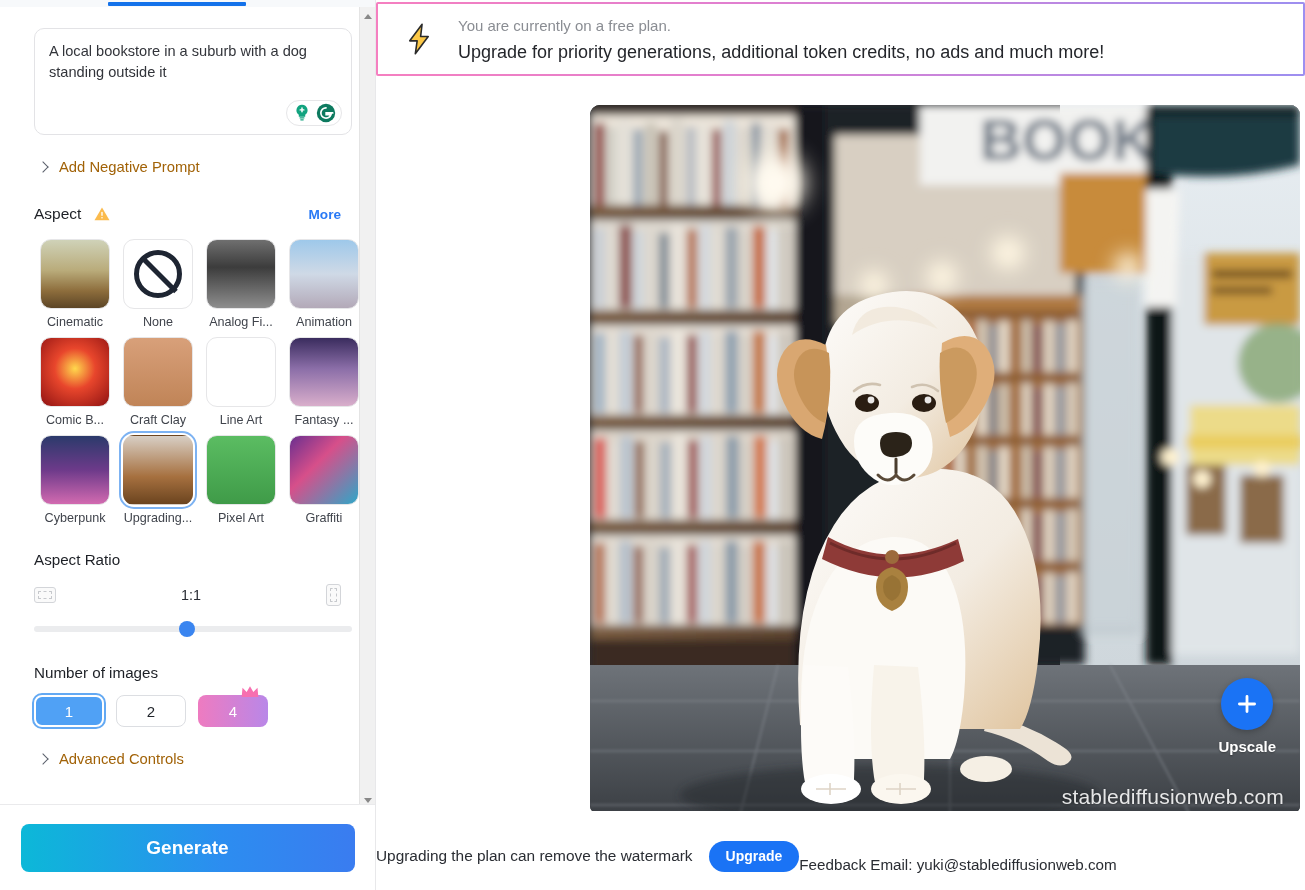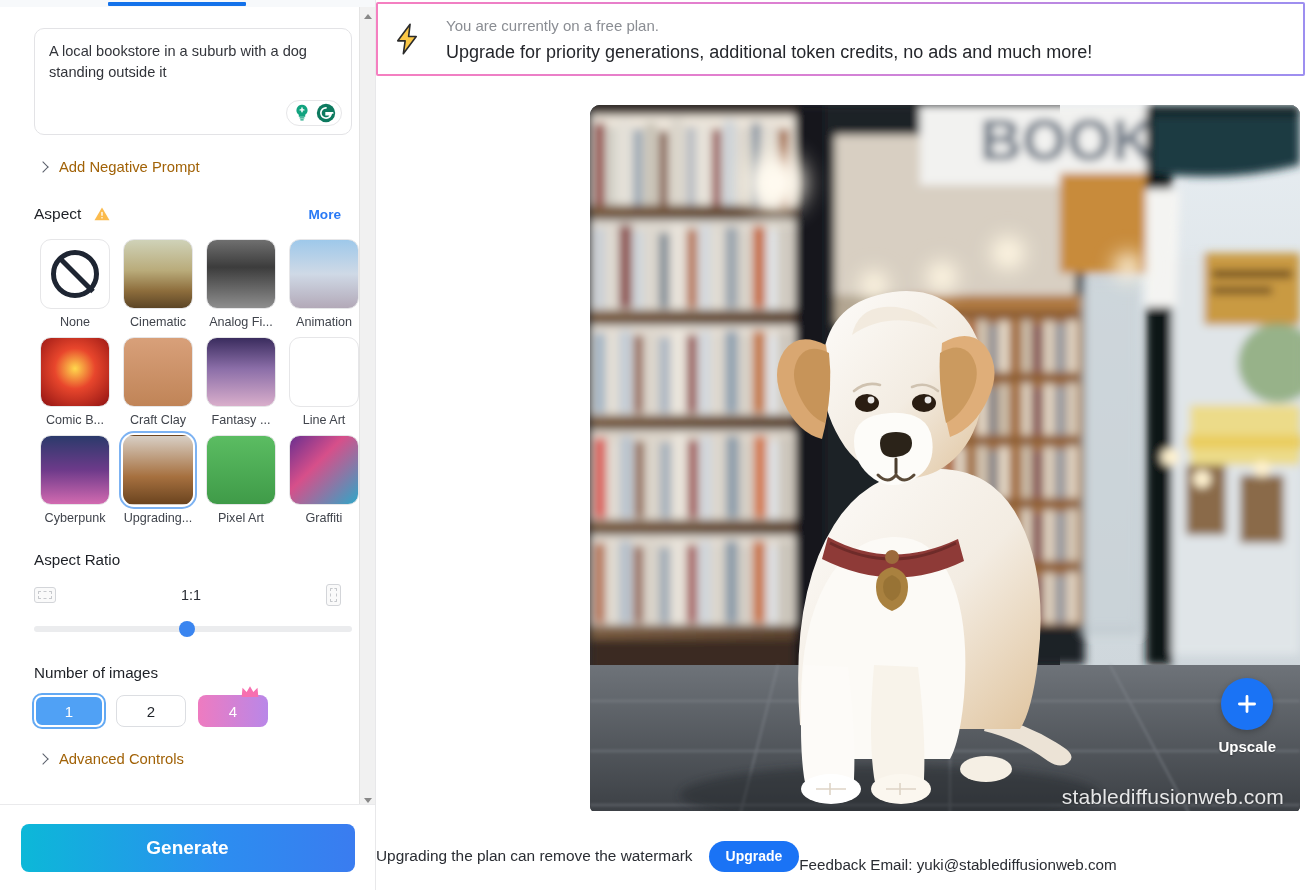--- a/index.html
+++ b/index.html
@@ -196,21 +196,21 @@
 
   .banner {
     position: absolute; left: 0; top: 2px; width: 929px; height: 74px;
     background: #fff;
     border: 2px solid transparent;
     border-radius: 2px;
     background-image: linear-gradient(#fff,#fff),
       linear-gradient(90deg,#f57fc0 0%,#e07fd0 40%,#9d8ff0 100%);
     background-origin: border-box;
     background-clip: padding-box, border-box;
-    display: flex; align-items: center; padding-left: 14px;
+    display: flex; align-items: center; padding-left: 26px;
   }
   .bolt { width: 30px; height: 32px; display:block; flex: 0 0 auto; }
   .banner-text { margin-left: 24px; }
   .banner-line1 { font-size: 15px; color: #8a8d93; line-height: 26px; }
   .banner-line2 { font-size: 18px; color: #24262b; line-height: 26px; }
 
   .stage { position: absolute; left: 0; top: 78px; width: 929px; height: 733px; }
 
   .image-card {
     position: absolute; left: 214px; top: 19px;
@@ -298,52 +298,52 @@
             <path d="M12 3.4 22 20.2H2z" fill="#fbbb4d"></path>
             <rect x="11.1" y="9" width="1.8" height="5.6" rx=".9" fill="#fff"></rect>
             <circle cx="12" cy="17" r="1.05" fill="#fff"></circle>
           </svg>
         </span>
         <span class="more-link">More</span>
       </div>
 
       <div class="style-grid" id="style-grid">
           <div class="style-cell">
+            <div class="thumb t-cine"></div>
+            <div class="style-name">Cinematic</div>
+          </div>
+          <div class="style-cell">
             <div class="thumb t-none">
               <div class="ban"></div>
             </div>
             <div class="style-name">None</div>
           </div>
           <div class="style-cell">
-            <div class="thumb t-cine"></div>
-            <div class="style-name">Cinematic</div>
-          </div>
-          <div class="style-cell">
             <div class="thumb t-analog"></div>
             <div class="style-name">Analog Fi...</div>
           </div>
           <div class="style-cell">
             <div class="thumb t-anim"></div>
             <div class="style-name">Animation</div>
           </div>
           <div class="style-cell">
             <div class="thumb t-comic"></div>
             <div class="style-name">Comic B...</div>
           </div>
           <div class="style-cell">
             <div class="thumb t-clay"></div>
             <div class="style-name">Craft Clay</div>
           </div>
           <div class="style-cell">
+            <div class="thumb t-line"></div>
+            <div class="style-name">Line Art</div>
+          </div>
+          <div class="style-cell">
             <div class="thumb t-fantasy"></div>
             <div class="style-name">Fantasy ...</div>
-          </div>
-          <div class="style-cell">
-            <div class="thumb t-line"></div>
-            <div class="style-name">Line Art</div>
           </div>
           <div class="style-cell">
             <div class="thumb t-cyber"></div>
             <div class="style-name">Cyberpunk</div>
           </div>
           <div class="style-cell selected">
             <div class="thumb t-photo"></div>
             <div class="style-name">Upgrading...</div>
           </div>
           <div class="style-cell">

